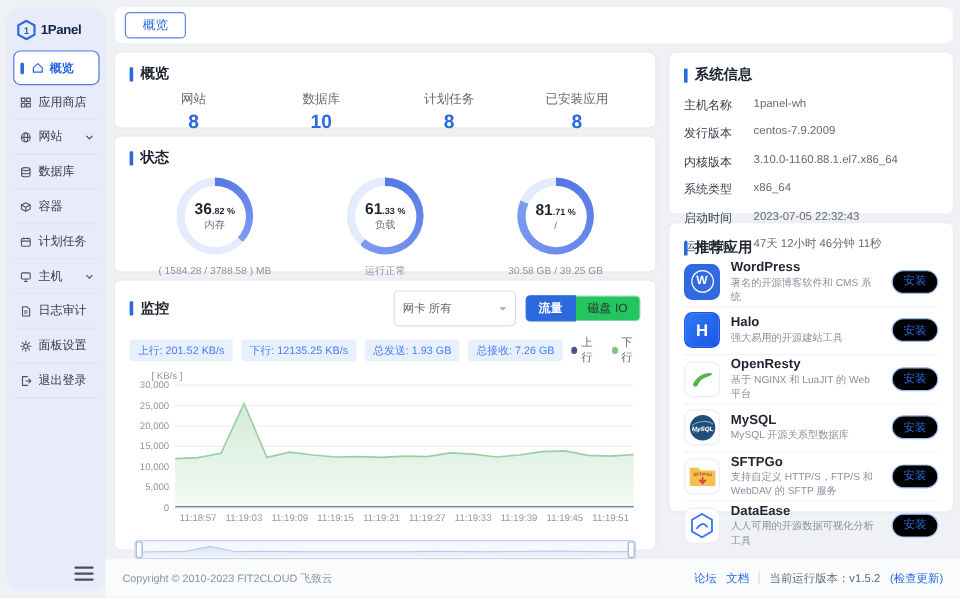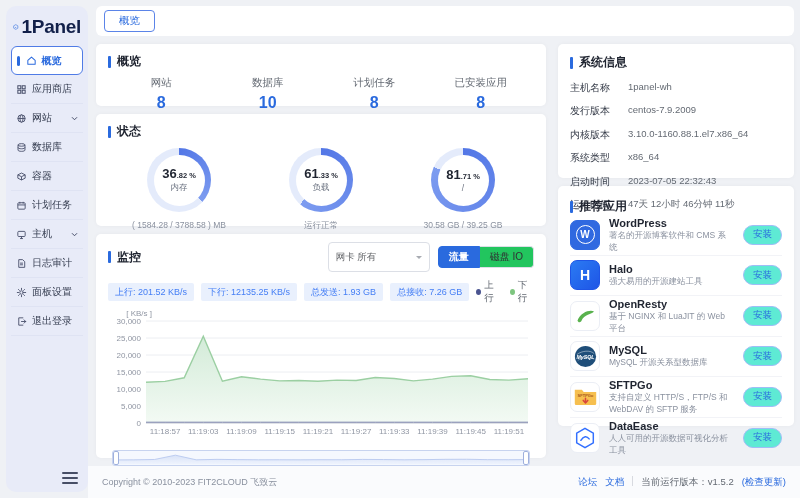--- a/index.html
+++ b/index.html
@@ -7,21 +7,21 @@
     --card:#ffffff; --bg:#eff1f5; --side:#e8ebf8;
   }
   *{box-sizing:border-box;margin:0;padding:0}
   html,body{width:800px;height:498px;overflow:hidden}
   body{font-family:"Liberation Sans","DejaVu Sans",sans-serif;background:var(--bg);position:relative}
   .canvas{position:absolute;inset:0;width:800px;height:498px}
 
   
   .sidebar{position:absolute;left:6px;top:6px;bottom:6px;width:82px;background:var(--side);border-radius:10px;padding:4px 5px}
   .logo{display:flex;align-items:center;gap:3px;padding:6px 2px 8px 2px}
-  .brand{font-size:19px;font-weight:800;color:#12204a;letter-spacing:-0.3px}
+  .brand{font-size:11px;font-weight:800;color:#12204a;letter-spacing:-0.3px}
   .m-item{display:flex;align-items:center;gap:5px;height:29px;padding:0 5px;font-size:10px;color:#323a4d;border-bottom:1px solid #dfe3f3;cursor:pointer;position:relative}
   .m-item svg{flex:0 0 auto;stroke:#49506b}
   .m-item .chev{margin-left:auto}
   .m-item.active{background:#fff;border:1px solid #4f7be6;border-radius:6px;color:var(--primary);font-weight:700}
   .m-item.active svg{stroke:var(--primary)}
   .m-item.active::before{content:"";width:2.5px;height:10px;background:var(--primary);border-radius:2px;margin-right:1px}
   .collapse{position:absolute;right:10px;bottom:8px;width:16px;height:12px;display:flex;flex-direction:column;justify-content:space-between;cursor:pointer}
   .collapse i{display:block;height:2px;background:#474e66;border-radius:1px}
 
   
@@ -88,21 +88,21 @@
   .app-row{display:flex;align-items:center;gap:9px;padding:5px 0;border-bottom:1px solid #f2f3f7;height:40.5px}
   .app-row:last-child{border-bottom:none}
   .ai{width:30px;height:30px;border-radius:7px;border:1px solid #ebeef5;display:flex;align-items:center;justify-content:center;flex:0 0 auto;background:#fff;overflow:hidden}
   .ai.wp{background:#3069e0;border-color:#3069e0}
   .wp-w{width:19px;height:19px;border:1.4px solid #fff;border-radius:50%;color:#fff;font-size:10px;font-weight:700;display:flex;align-items:center;justify-content:center}
   .ai.halo{background:linear-gradient(135deg,#2b7bf3,#1e55e6);border-color:#1e55e6}
   .halo-h{color:#fff;font-size:14px;font-weight:800}
   .app-text{flex:1;min-width:0}
   .app-name{font-size:11px;font-weight:700;color:var(--ink)}
   .app-desc{font-size:8.5px;color:var(--lgray);line-height:1.3;margin-top:1.5px}
-  .install{font-size:9.5px;color:var(--primary);border:1px solid #9fbdf7;background:#5eead4;border-radius:10px;padding:2.5px 9px;cursor:pointer;flex:0 0 auto}
+  .install{font-size:9.5px;color:var(--primary);border:1px solid #9fbdf7;background:#000000;border-radius:10px;padding:2.5px 9px;cursor:pointer;flex:0 0 auto}
 
   
   .footer{position:absolute;left:88px;right:0;top:466px;height:32px;background:#fafbfd;display:flex;align-items:center;padding:0 14px}
   .copyright{font-size:9px;color:var(--lgray)}
   .f-right{margin-left:auto;display:flex;align-items:flex-start;gap:8px;font-size:9.5px}
   .f-link{color:var(--primary);cursor:pointer}
   .f-sep{width:1px;height:10px;background:#d8dae0}
   .f-ver{color:var(--gray)}
 </style>
 </head>

